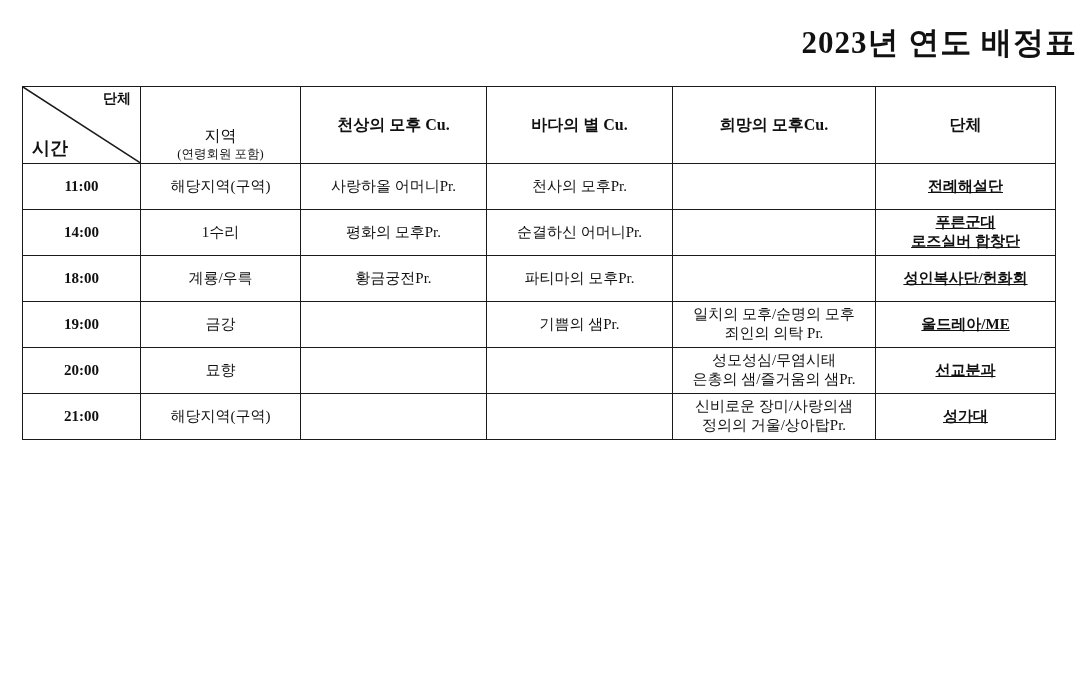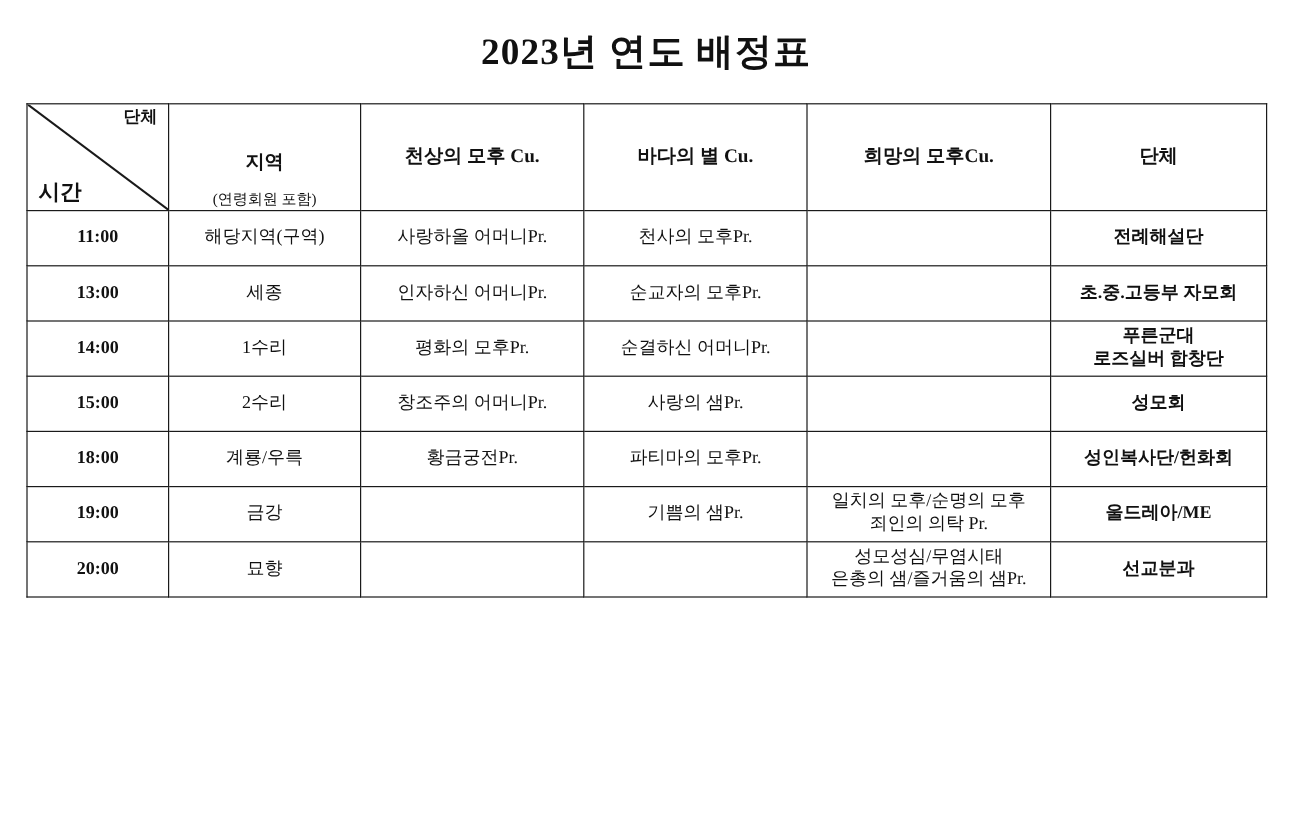--- a/index.html
+++ b/index.html
@@ -9,21 +9,21 @@
   }
   body {
     width: 1077px;
     height: 687px;
     font-family: "Liberation Serif", serif;
     color: #111111;
     position: relative;
     overflow: hidden;
   }
   .page-title {
-    text-align: center;
+    text-align: right;
     font-size: 31px;
     font-weight: bold;
     letter-spacing: 1px;
     margin-top: 22px;
     margin-bottom: 22px;
     font-family: "Liberation Serif", serif;
   }
   .table-wrap {
     margin: 0 22px;
   }
@@ -77,36 +77,37 @@
   .corner-cell .lbl-bottom {
     position: absolute;
     bottom: 3px;
     left: 9px;
     font-size: 18px;
     font-weight: bold;
   }
   .hdr-area-main {
     display: block;
     font-size: 16px;
-    font-weight: bold;
+    font-weight: normal;
     margin-top: 39px;
   }
   .hdr-area-sub {
     display: block;
     font-size: 12.5px;
     font-weight: normal;
-    margin-top: 13px;
+    margin-top: 1px;
   }
   .cell-time {
     font-weight: bold;
     font-size: 16px;
   }
   .cell-group {
     font-weight: bold;
     font-size: 15px;
+    text-decoration: underline;
   }
   .cell-multiline {
     font-size: 14px;
     line-height: 1.35;
   }
   .cell-sub {
     font-size: 13.5px;
     margin-left: 36px;
   }
   .cell-empty { }
@@ -150,44 +151,28 @@
       <tbody id="schedule-body">
           <tr>
             <td class="cell-time">11:00</td>
             <td>해당지역(구역)</td>
             <td>사랑하올 어머니Pr.</td>
             <td>천사의 모후Pr.</td>
             <td class="cell-sub cell-empty"></td>
             <td class="cell-group">전례해설단</td>
           </tr>
           <tr>
-            <td class="cell-time">13:00</td>
-            <td>세종</td>
-            <td>인자하신 어머니Pr.</td>
-            <td>순교자의 모후Pr.</td>
-            <td class="cell-sub cell-empty"></td>
-            <td class="cell-group">초.중.고등부 자모회</td>
-          </tr>
-          <tr>
             <td class="cell-time">14:00</td>
             <td>1수리</td>
             <td>평화의 모후Pr.</td>
             <td>순결하신 어머니Pr.</td>
             <td class="cell-sub cell-empty"></td>
             <td class="cell-group cell-multiline">푸른군대<br>로즈실버 합창단</td>
           </tr>
           <tr>
-            <td class="cell-time">15:00</td>
-            <td>2수리</td>
-            <td>창조주의 어머니Pr.</td>
-            <td>사랑의 샘Pr.</td>
-            <td class="cell-sub cell-empty"></td>
-            <td class="cell-group">성모회</td>
-          </tr>
-          <tr>
             <td class="cell-time">18:00</td>
             <td>계룡/우륵</td>
             <td>황금궁전Pr.</td>
             <td>파티마의 모후Pr.</td>
             <td class="cell-sub cell-empty"></td>
             <td class="cell-group">성인복사단/헌화회</td>
           </tr>
           <tr>
             <td class="cell-time">19:00</td>
             <td>금강</td>
@@ -197,17 +182,25 @@
             <td class="cell-group">울드레아/ME</td>
           </tr>
           <tr>
             <td class="cell-time">20:00</td>
             <td>묘향</td>
             <td class="cell-empty"></td>
             <td class="cell-empty"></td>
             <td class="cell-sub cell-multiline">성모성심/무염시태<br>은총의 샘/즐거움의 샘Pr.</td>
             <td class="cell-group">선교분과</td>
           </tr>
+          <tr>
+            <td class="cell-time">21:00</td>
+            <td>해당지역(구역)</td>
+            <td class="cell-empty"></td>
+            <td class="cell-empty"></td>
+            <td class="cell-sub cell-multiline">신비로운 장미/사랑의샘<br>정의의 거울/상아탑Pr.</td>
+            <td class="cell-group">성가대</td>
+          </tr>
         </tbody>
     </table>
   </div>
 
 </div>
 
 </body></html>

